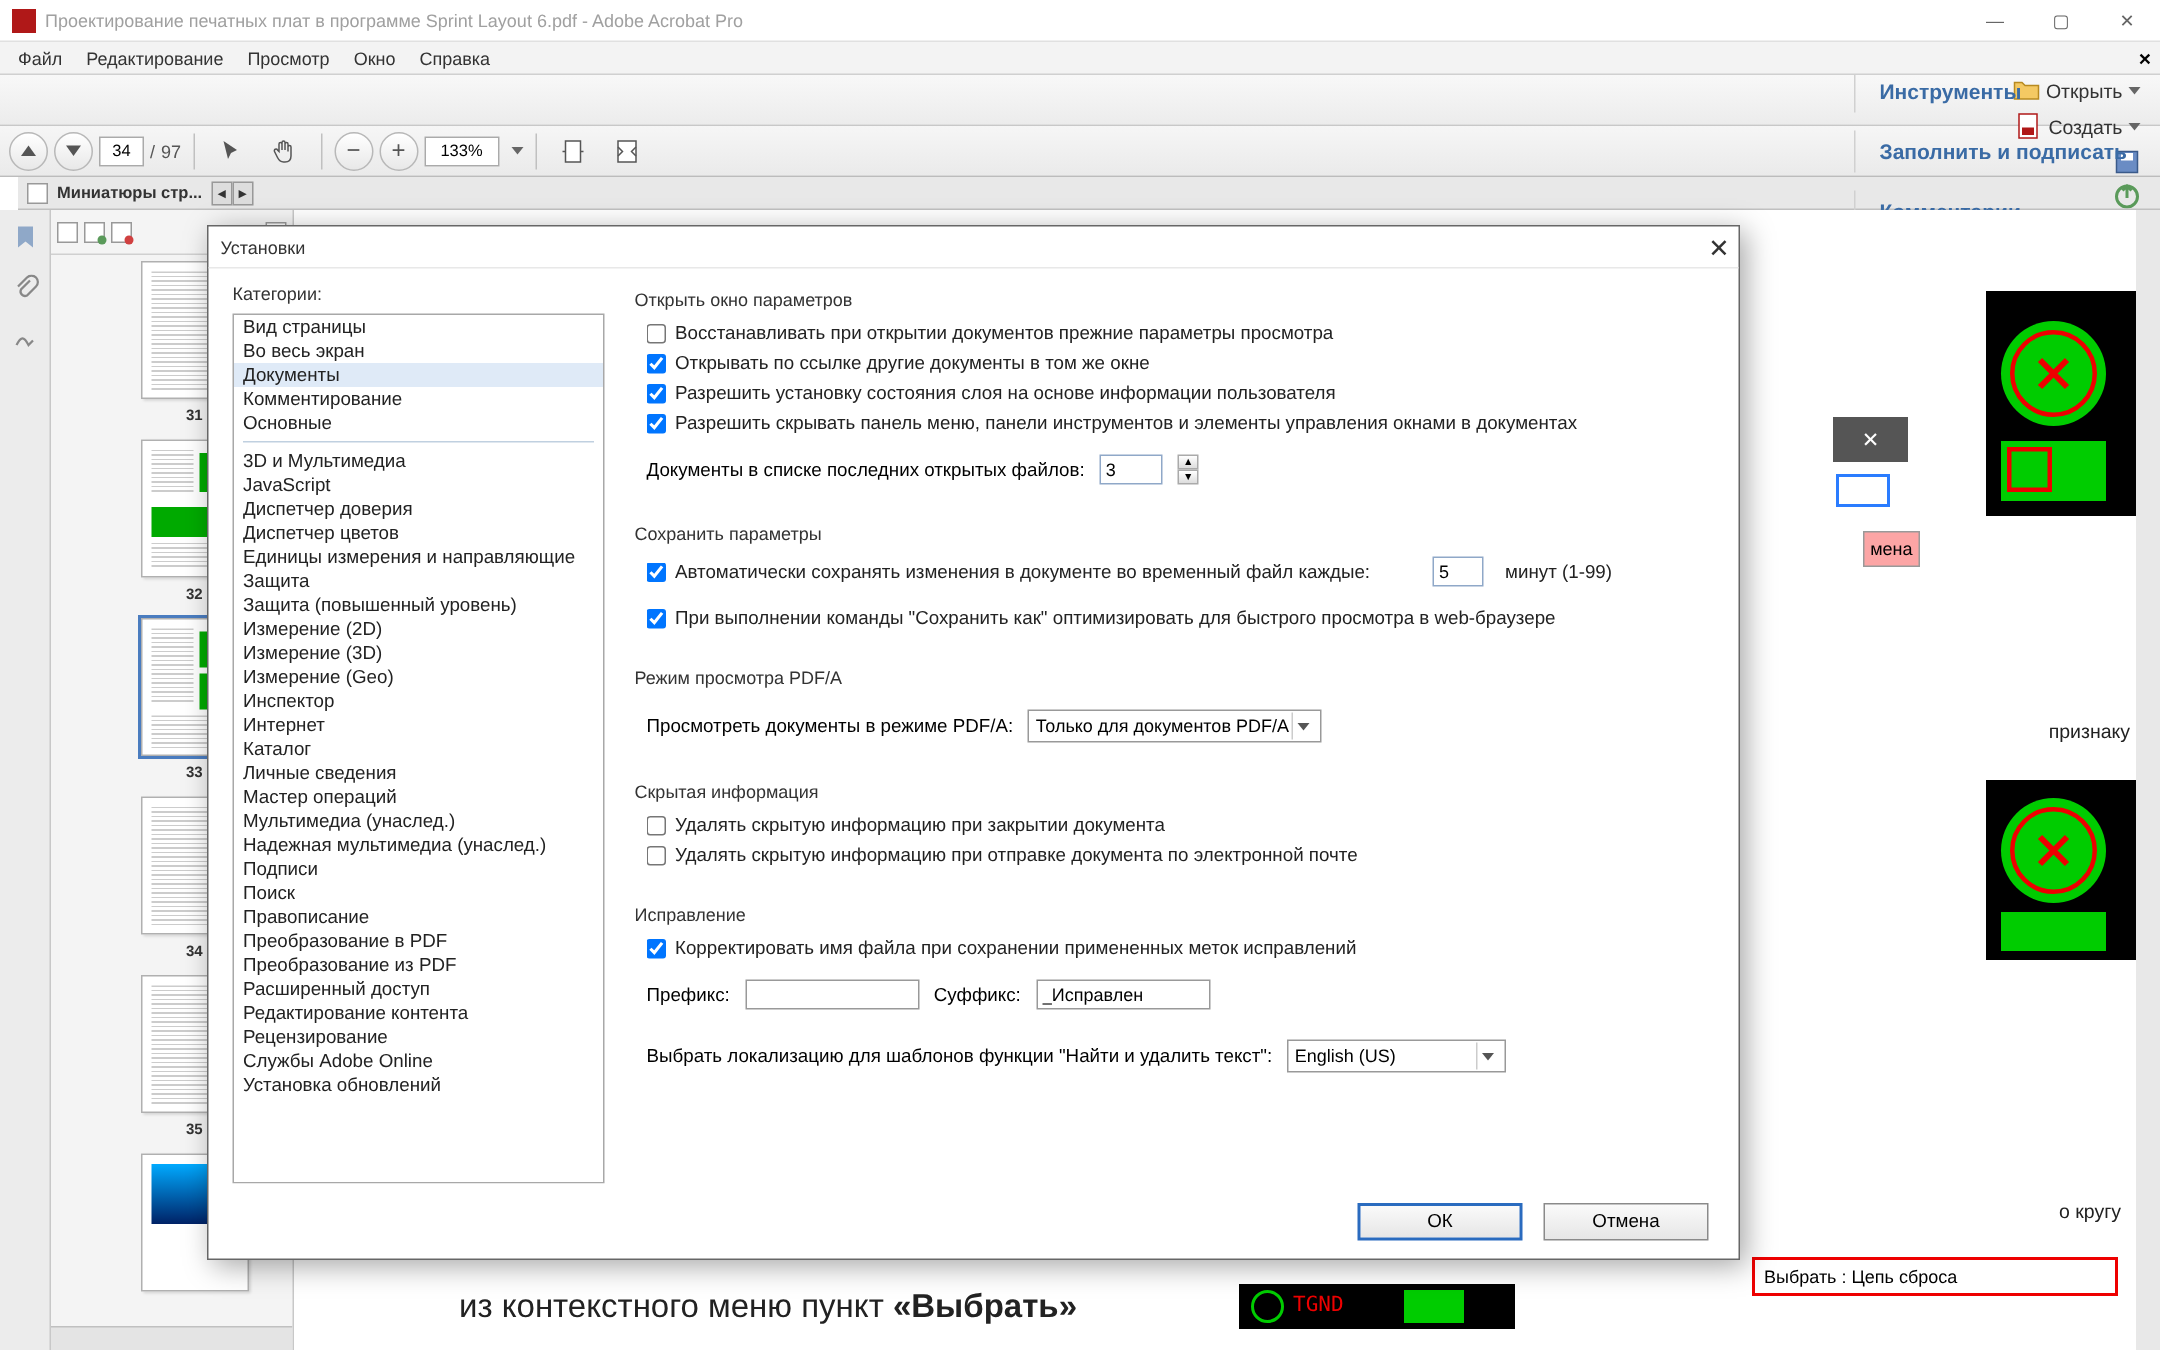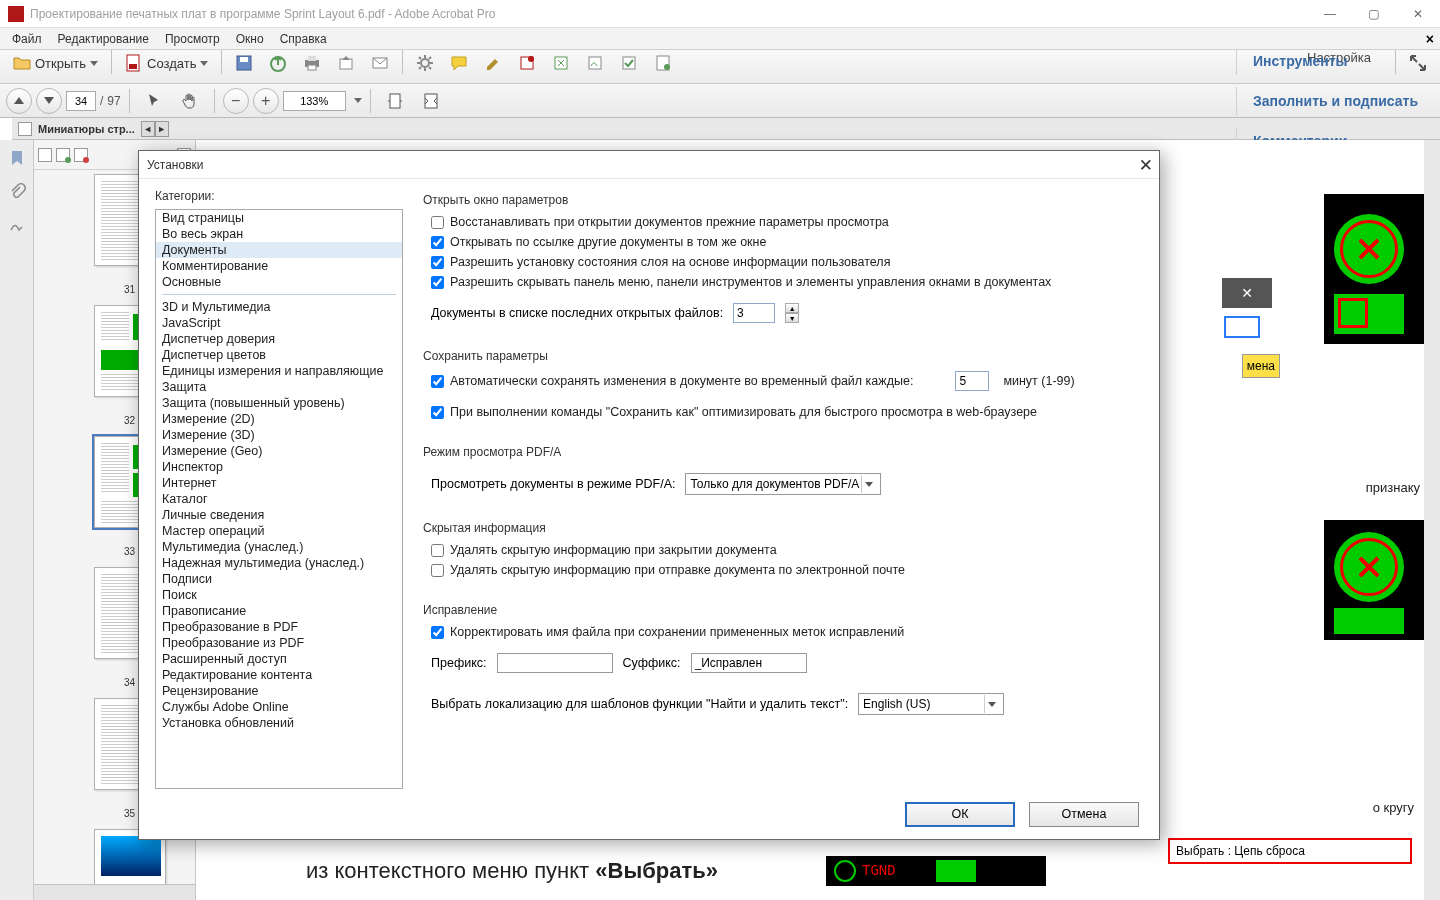--- a/index.html
+++ b/index.html
@@ -11,36 +11,36 @@
 .titlebar .title { color: #a0a0a0; font-size: 12px; }
 .titlebar .winbtns { position: absolute; right: 0; top: 0; display: flex; }
 .titlebar .winbtns div { width: 44px; height: 28px; display: flex; align-items: center; justify-content: center; color: #666; }
 
 
 .menubar { height: 22px; background: #f3f3f3; display: flex; align-items: center; padding: 0 4px; border-bottom: 1px solid #d0d0d0; position: relative; }
 .menubar .menuitem { padding: 2px 8px; font-size: 12px; color: #333; }
 .menubar .closex { position: absolute; right: 6px; font-weight: bold; font-size: 14px; }
 
 
-.toolbar1 { height: 34px; background: linear-gradient(#f8f8f8,#ececec); border-bottom: 1px solid #c8c8c8; display: flex; align-items: flex-start; padding: 0 6px; gap: 2px; }
+.toolbar1 { height: 34px; background: linear-gradient(#f8f8f8,#ececec); border-bottom: 1px solid #c8c8c8; display: flex; align-items: flex-end; padding: 0 6px; gap: 2px; flex-direction: column; }
 .tb-btn { height: 26px; display: inline-flex; align-items: center; padding: 0 6px; border: 1px solid transparent; border-radius: 2px; }
 .tb-btn .ic { width: 18px; height: 18px; display: inline-block; }
 .tb-btn .lbl { margin-left: 4px; font-size: 13px; color: #333; }
 .tb-sep { width: 1px; height: 24px; background: #c0c0c0; margin: 0 4px; }
 .tb-spacer { flex: 1; }
 .settings-link { font-size: 13px; color: #444; padding: 0 6px; }
 .dropdown-caret { width: 0; height: 0; border-left: 4px solid transparent; border-right: 4px solid transparent; border-top: 5px solid #666; margin-left: 4px; }
 
 
 .toolbar2 { height: 34px; background: linear-gradient(#f6f6f6,#eaeaea); border-bottom: 1px solid #bcbcbc; display: flex; align-items: center; padding: 0 6px; gap: 4px; }
 .nav-circle { width: 26px; height: 26px; border: 1px solid #b8b8b8; border-radius: 50%; background: linear-gradient(#fff,#e8e8e8); display: flex; align-items: center; justify-content: center; }
 .nav-circle .arrow-up { width: 0; height: 0; border-left: 5px solid transparent; border-right: 5px solid transparent; border-bottom: 7px solid #555; }
 .nav-circle .arrow-down { width: 0; height: 0; border-left: 5px solid transparent; border-right: 5px solid transparent; border-top: 7px solid #555; }
 .page-input { width: 30px; height: 20px; border: 1px solid #aaa; text-align: center; font-size: 11px; }
-.zoom-input { width: 63px; height: 20px; border: 1px solid #aaa; text-align: center; font-size: 11px; }
+.zoom-input { width: 50px; height: 20px; border: 1px solid #aaa; text-align: center; font-size: 11px; }
 .tab-right { display: flex; margin-left: auto; gap: 12px; flex-direction: column; }
 .tab-right .tab { padding: 6px 16px; font-size: 14px; font-weight: bold; color: #3a6ba5; border-left: 1px solid #d0d0d0; }
 
 
 .thumb-header { height: 22px; background: #e8e8e8; border-bottom: 1px solid #c0c0c0; display: flex; align-items: center; padding: 0 6px; gap: 6px; font-size: 11px; color: #333; margin-left: 12px; }
 .thumb-header .lbl { font-weight: bold; }
 .tiny-ic { width: 14px; height: 14px; border: 1px solid #999; background: #fff; }
 .thumb-header .arrows { display: flex; gap: 0; }
 .thumb-header .arrows .a { width: 14px; height: 16px; border: 1px solid #999; background: #ddd; font-size: 9px; display: flex; align-items: center; justify-content: center; }
 
@@ -48,21 +48,21 @@
 .content { display: flex; height: calc(900px - 28px - 22px - 34px - 34px - 22px); position: relative; }
 .left-rail { width: 34px; background: #ececec; border-right: 1px solid #c8c8c8; padding-top: 8px; display: flex; flex-direction: column; align-items: center; gap: 14px; }
 .left-rail .ic { width: 20px; height: 20px; color: #888; display: flex; align-items: center; justify-content: center; }
 
 .thumb-panel { width: 162px; background: #f4f4f4; border-right: 1px solid #c8c8c8; position: relative; overflow: hidden; }
 .thumb-toolbar { height: 30px; display: flex; align-items: center; gap: 4px; padding: 2px 4px; border-bottom: 1px solid #d0d0d0; }
 .thumb-list { overflow-y: auto; height: calc(100% - 46px); padding: 4px 0 4px 30px; }
 .thumb-item { margin-bottom: 10px; display: flex; flex-direction: column; align-items: center; }
 .thumb-item .pg { width: 72px; height: 92px; background: #fff; border: 1px solid #b0b0b0; box-shadow: 1px 1px 2px rgba(0,0,0,0.15); position: relative; overflow: hidden; }
 .thumb-item.sel .pg { outline: 2px solid #4a7cbf; }
-.thumb-item .num { font-size: 10px; margin-top: 18px; color: #333; }
+.thumb-item .num { font-size: 10px; margin-top: 6px; color: #333; font-weight: bold; }
 .thumb-item .pg .txtblock { position: absolute; background: repeating-linear-gradient(#555,#555 1px,transparent 1px,transparent 3px); opacity: 0.3; }
 .thumb-item .pg .imgblock { position: absolute; background: #0a0; }
 .thumb-hscroll { height: 16px; background: #e4e4e4; border-top: 1px solid #c0c0c0; position: absolute; bottom: 0; left: 0; right: 0; }
 
 .doc-area { flex: 1; background: #5a5a5a; position: relative; overflow: hidden; }
 .doc-page { position: absolute; left: 0; right: 16px; top: 0; bottom: 0; background: #fff; }
 .doc-heading { font-family: Georgia, serif; font-size: 30px; font-weight: bold; color: #222; text-align: center; padding-top: 8px; }
 .doc-text-bottom { position: absolute; bottom: 16px; left: 110px; font-family: Georgia, serif; font-size: 22px; color: #222; }
 .doc-text-bottom b { font-weight: bold; }
 .doc-right-text { position: absolute; font-size: 13px; color: #222; }
@@ -102,21 +102,21 @@
 .sel-box .caret { position: absolute; right: 4px; width: 15px; height: 18px; border-left: 1px solid #ccc; display: flex; align-items: center; justify-content: center; }
 .sel-box .caret::after { content: ""; width: 0; height: 0; border-left: 4px solid transparent; border-right: 4px solid transparent; border-top: 5px solid #555; }
 
 .modal-footer { height: 50px; display: flex; justify-content: flex-end; align-items: center; gap: 14px; padding: 0 20px; }
 .dlg-btn { width: 110px; height: 25px; border: 1px solid #8a8a8a; background: linear-gradient(#fafafa,#e6e6e6); font-size: 12.5px; display: flex; align-items: center; justify-content: center; }
 .dlg-btn.primary { border: 2px solid #2a6bbf; }
 
 
 .mini-close { position: absolute; right: 168px; top: 278px; width: 50px; height: 30px; background: #555; color: #fff; display: flex; align-items: center; justify-content: center; font-size: 14px; z-index: 50; }
 .mini-field { position: absolute; right: 180px; top: 316px; width: 36px; height: 22px; border: 2px solid #2a7cff; background: #fff; z-index: 50; }
-.mini-btn { position: absolute; right: 160px; top: 354px; height: 24px; padding: 0 4px; background: #fde047; border: 1px solid #999; z-index: 50; font-size: 12px; display: flex; align-items: center; }
+.mini-btn { position: absolute; right: 160px; top: 354px; height: 24px; padding: 0 4px; background: #fca5a5; border: 1px solid #999; z-index: 50; font-size: 12px; display: flex; align-items: center; }
 
 
 svg { display: block; }
 </style>
 </head>
 <body>
 
 <div class="titlebar">
   <div class="appicon"></div>
   <div class="title">Проектирование печатных плат в программе Sprint Layout 6.pdf - Adobe Acrobat Pro</div>
@@ -450,21 +450,21 @@
             </svg>
           </div>
         <div style="position:absolute;left:10px;top:88px;width:70px;height:26px;background:#0c0"></div>
       </div>
       <div class="doc-right-text" style="right:10px;top:660px">о кругу</div>
 
       <div style="position:absolute;right:12px;bottom:36px;width:244px;height:26px;border:2px solid #e00;display:flex;align-items:center;padding:0 6px;font-size:12px">
         <span>Выбрать : Цепь сброса</span>
       </div>
 
-      <div class="pcb-img" style="left:630px;bottom:14px;width:220px;height:30px">
+      <div class="pcb-img" style="left:630px;bottom:14px;width:184px;height:30px">
         <div style="position:absolute;left:8px;top:4px;width:22px;height:22px;border:2px solid #0c0;border-radius:50%"></div>
         <div style="position:absolute;left:36px;top:6px;color:#e00;font-family:monospace;font-size:14px">TGND</div>
         <div style="position:absolute;left:110px;top:4px;width:40px;height:22px;background:#0c0"></div>
       </div>
 
       <div class="doc-text-bottom">
         <span>из контекстного меню пункт </span><b>«Выбрать»</b>
       </div>
     </div>
     <div class="doc-vscroll"></div>

